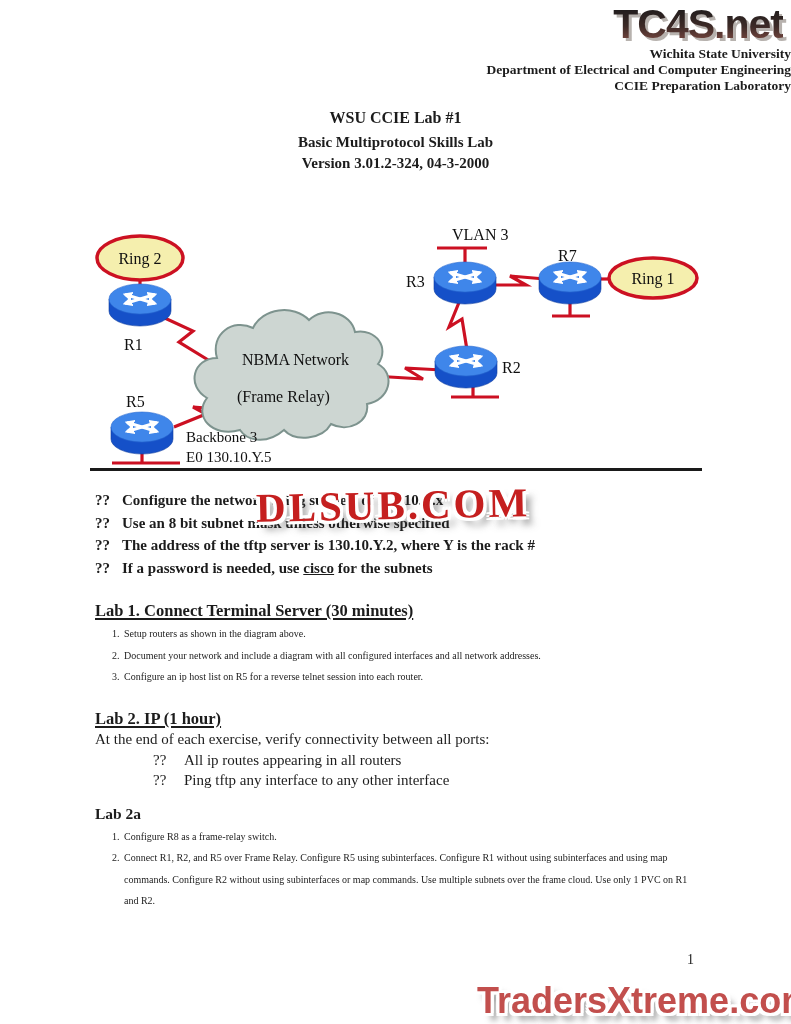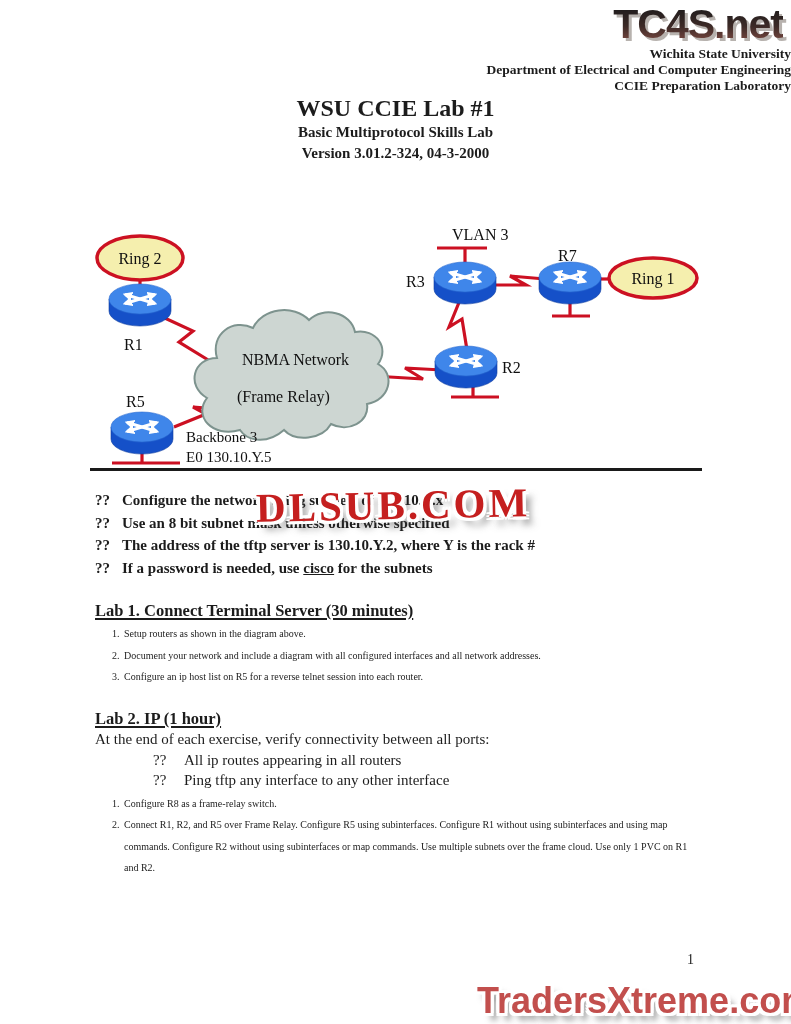--- a/index.html
+++ b/index.html
@@ -32,21 +32,21 @@
     text-shadow:
       -3px -3px 0 #fff, 3px -3px 0 #fff, -3px 3px 0 #fff, 3px 3px 0 #fff,
       0 -3px 0 #fff, 0 3px 0 #fff, -3px 0 0 #fff, 3px 0 0 #fff,
       6px 7px 6px rgba(60,60,60,.6);}
 
   .page-num{position:absolute;left:687px;top:952px;font-size:14px;}
 
   
   .header{position:absolute;top:46px;left:0;right:0;text-align:center;}
   .h-small{font-weight:bold;font-size:13.5px;line-height:16px;text-align:right;}
-  .h-title{font-weight:bold;font-size:24px;line-height:24px;margin-top:2px;}
+  .h-title{font-weight:bold;font-size:16px;line-height:24px;margin-top:12px;}
   .h-title2{font-weight:bold;font-size:15px;line-height:24px;}
   .h-version{font-weight:bold;font-size:15px;line-height:18px;}
 
   
   .diagram{position:absolute;left:90px;top:220px;width:620px;height:255px;}
   .diagram svg{display:block;}
   .separator{position:absolute;left:90px;top:468px;width:612px;height:3px;background:#1a1a1a;}
 
   
   .content{position:absolute;left:95px;top:489px;width:606px;}
@@ -198,20 +198,21 @@
       <li>
         <span class="sub-marker">??</span>
         <span>All ip routes appearing in all routers</span>
       </li>
       <li>
         <span class="sub-marker">??</span>
         <span>Ping tftp any interface to any other interface</span>
       </li>
     </ul>
 
+    <div class="lab-heading nounder mt-lab2a">Lab 2a</div>
     <ol class="lab-items">
       <li><span>Configure R8 as a frame-relay switch.</span></li>
       <li><span>Connect R1, R2, and R5 over Frame Relay.  Configure R5 using subinterfaces.   Configure R1 without using subinterfaces and using map commands.  Configure R2 without using subinterfaces or map commands.  Use multiple subnets over the frame cloud. Use only 1 PVC on R1 and R2.</span></li>
     </ol>
 
   </div>
 
   <div class="page-num">1</div>
 
   <div class="wm-mid">DLSUB.COM</div>

